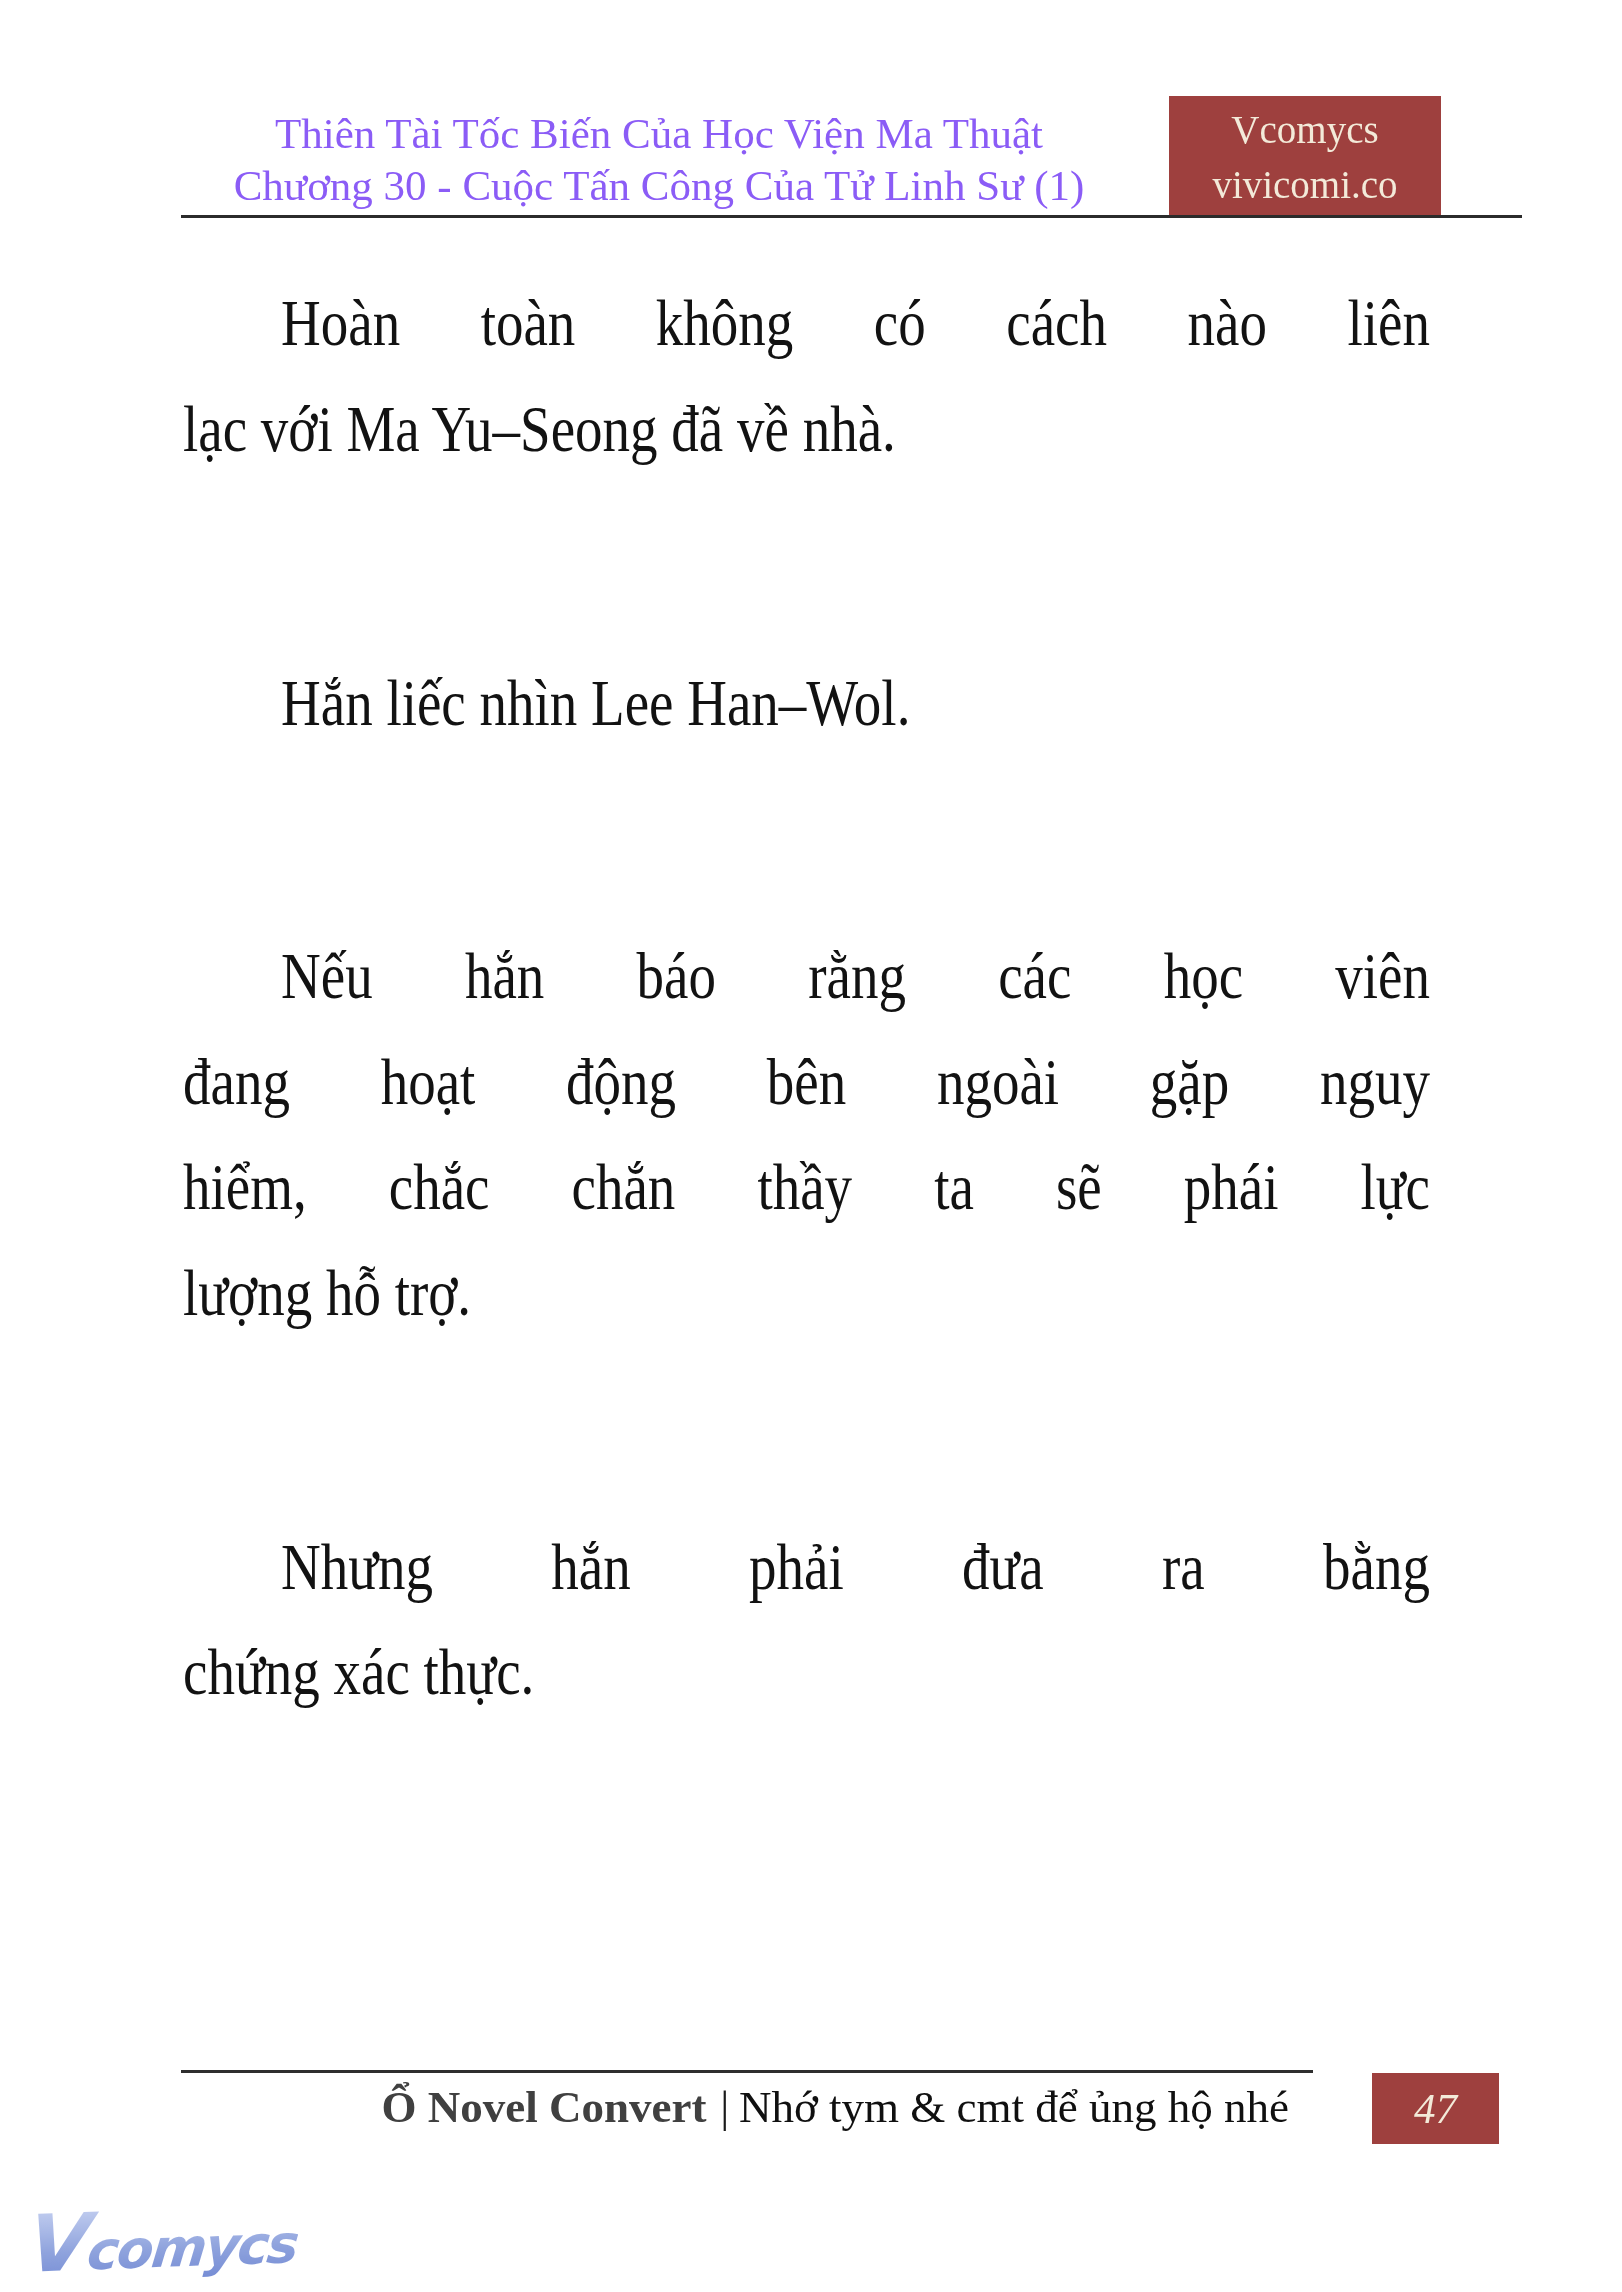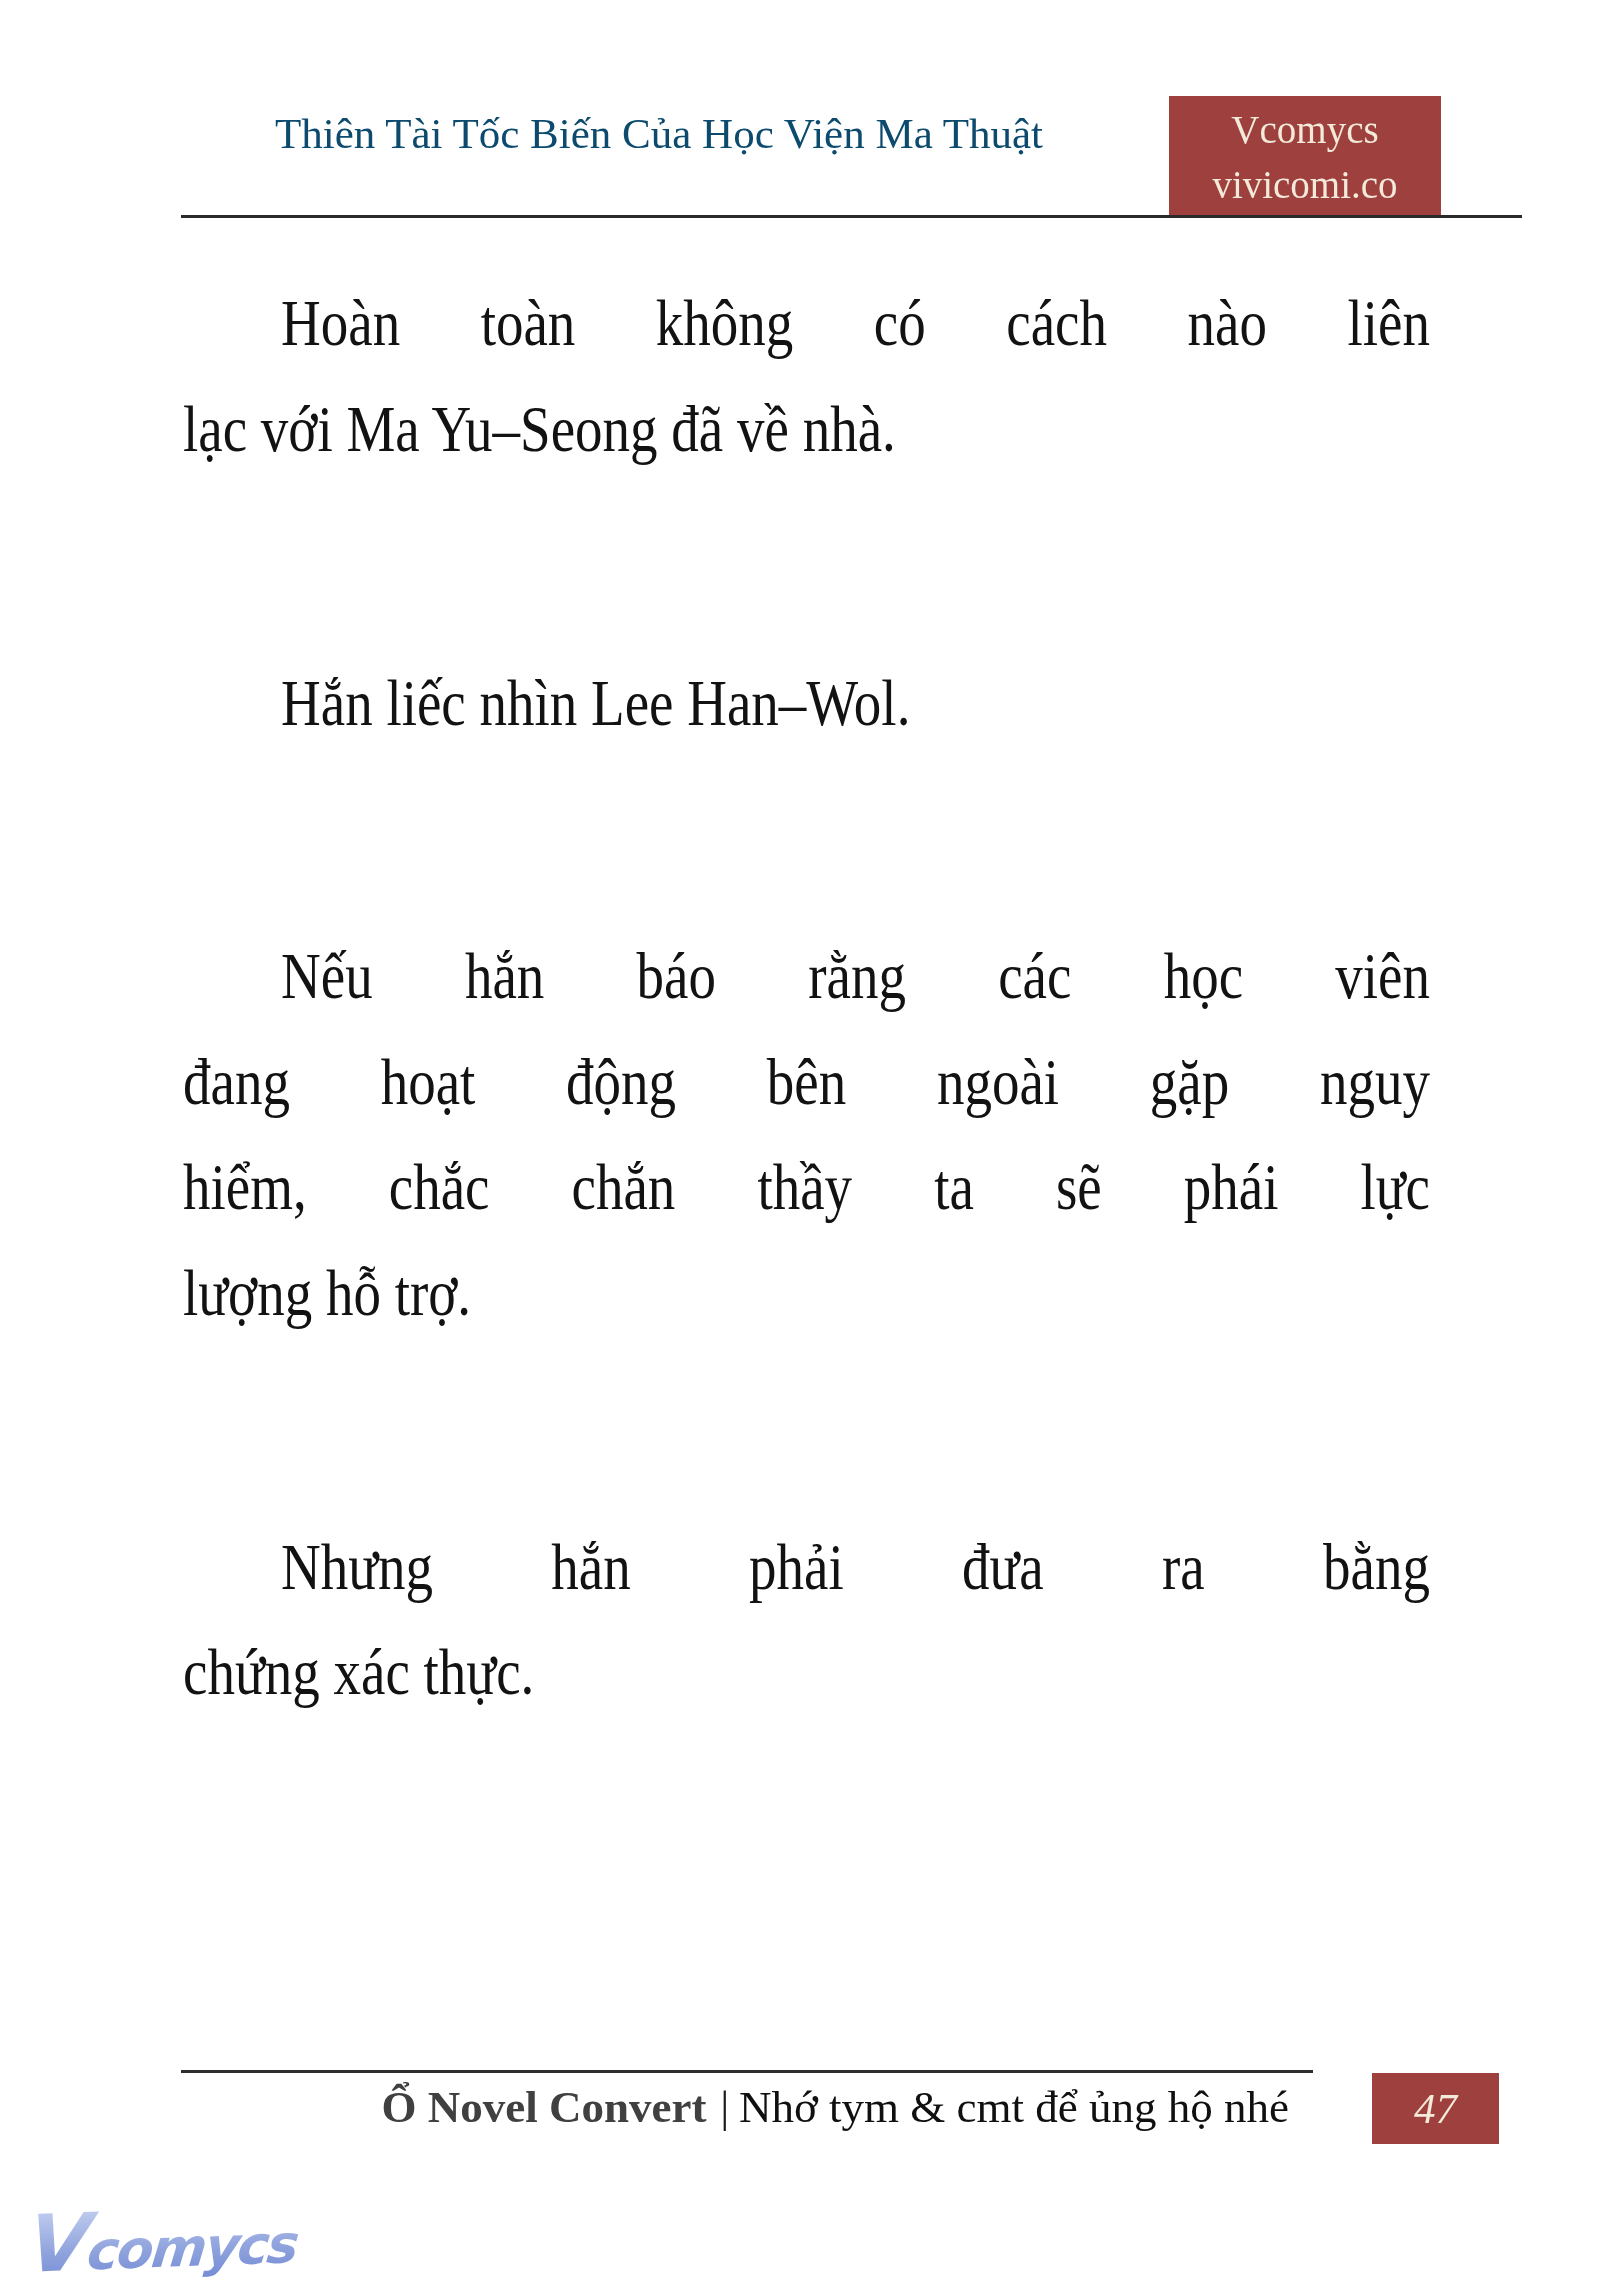--- a/index.html
+++ b/index.html
@@ -6,21 +6,21 @@
   html,body { margin:0; padding:0; background:#ffffff; }
   #page {
     position:relative; width:1622px; height:2293px;
     background:#ffffff; overflow:hidden;
     font-family:"Liberation Serif", serif; color:#151515;
   }
 
   
   .header-titles {
     position:absolute; left:147px; top:108px; width:1024px;
-    text-align:center; font-size:43px; line-height:52px; color:#0c4a6e;
+    text-align:center; font-size:43px; line-height:52px; color:#8b5cf6;
     white-space:nowrap;
   }
   .brand-box {
     position:absolute; left:1169px; top:96px; width:272px; height:122px;
     background:#9e403e; color:#f3ead9; text-align:center;
     font-size:39px; line-height:55px;
     display:flex; flex-direction:column; justify-content:center;
   }
   .header-rule {
     position:absolute; left:181px; top:215px; width:1341px; height:2.9px;
@@ -69,20 +69,21 @@
   }
   .logo::first-letter { font-size:1.5em; }
 </style>
 </head>
 <body>
 
 <div id="page">
 
   <div class="header-titles">
     <div>Thiên Tài Tốc Biến Của Học Viện Ma Thuật</div>
+    <div>Chương 30 - Cuộc Tấn Công Của Tử Linh Sư (1)</div>
   </div>
 
   <div class="brand-box" style="background: rgb(158, 64, 62); color: rgb(243, 234, 217);">
     <div>Vcomycs</div>
     <div>vivicomi.co</div>
   </div>
 
   <div class="header-rule"></div>
 
   <div class="body-text">

